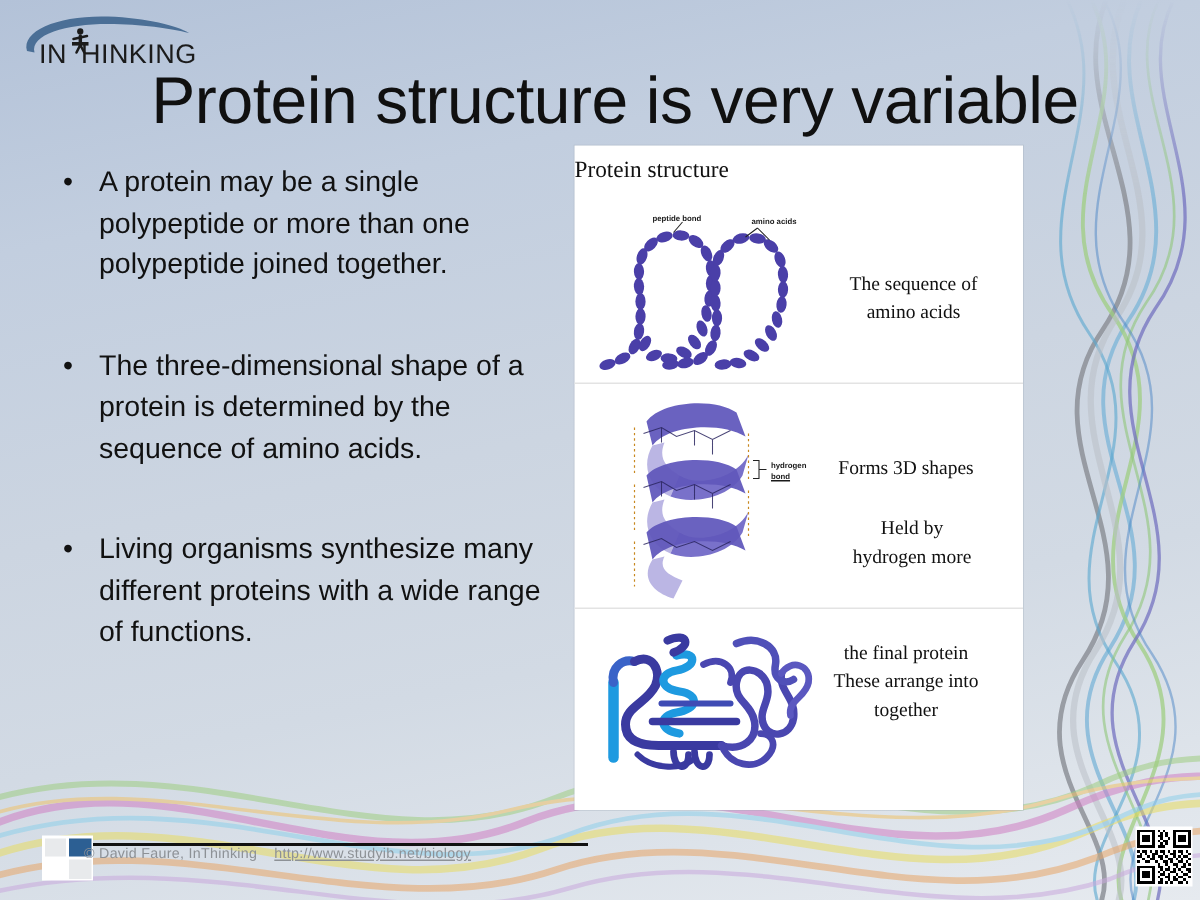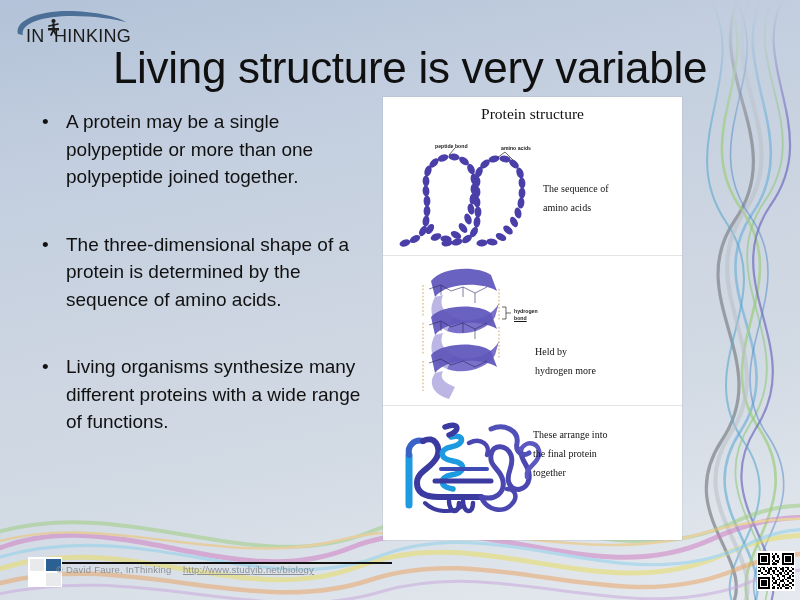--- a/index.html
+++ b/index.html
@@ -92,40 +92,40 @@
     width: 299px;
     height: 443px;
     background: #ffffff;
     box-shadow: 0 0 0 0.5px rgba(160,170,185,0.45);
   }
   .panel-title {
     position: absolute;
     top: 8px;
     left: 0;
     width: 100%;
-    text-align: center;
+    text-align: left;
     font-family: "Liberation Serif", serif;
     font-size: 15.5px;
     color: #111;
   }
   .panel-sep {
     position: absolute;
     left: 0;
     width: 100%;
     height: 1px;
     background: #e3e3e3;
   }
 
   .cap {
     position: absolute;
     font-family: "Liberation Serif", serif;
-    font-size: 10px;
+    font-size: 13px;
     line-height: 19px;
     color: #111;
-    text-align: left;
+    text-align: center;
   }
 
   .art { position: absolute; }
   .art svg { display: block; }
 
   .minilabel {
     position: absolute;
     font-family: "Liberation Sans", sans-serif;
     font-size: 5.2px;
     font-weight: bold;
@@ -237,21 +237,21 @@
       <g fill="#1b1b1b">
         <circle cx="43.5" cy="13" r="2.1"></circle>
         <rect x="42.4" y="15" width="2.3" height="8" rx="1"></rect>
         <path d="M39 18 L48 16" stroke="#1b1b1b" stroke-width="1.7" stroke-linecap="round" fill="none"></path>
         <path d="M43.5 22 L41 27 M43.5 22 L46.2 27" stroke="#1b1b1b" stroke-width="1.7" stroke-linecap="round" fill="none"></path>
       </g>
       <rect x="38" y="20" width="11" height="2.4" fill="#1b1b1b"></rect>
     </svg>
   </div>
 
-  <div class="title">Living structure is very variable</div>
+  <div class="title">Protein structure is very variable</div>
 
   <div class="bullets">
     <div class="bullet">
       <span class="dot">•</span>
       <span class="btext">A protein may be a single polypeptide or more than one polypeptide joined together.</span>
     </div>
     <div class="bullet">
       <span class="dot">•</span>
       <span class="btext">The three-dimensional shape of a protein is determined by the sequence of amino acids.</span>
     </div>
@@ -365,20 +365,23 @@
           <path d="M92 26 L92 58"></path>
           <path d="M92 64 L92 96"></path>
         </g>
 
         <path d="M95 44 L99 44 L99 56 L95 56 M99 50 L104 50" stroke="#222" stroke-width="0.7" fill="none"></path>
       </svg>
     </div>
     <span class="minilabel" style="left:131px; top:211px;">hydrogen</span>
     <span class="minilabel" style="left:131px; top:218px; text-decoration:underline;">bond</span>
 
+    <div class="cap" style="left:148px; top:205px; width:146px;">
+      <div>Forms 3D shapes</div>
+    </div>
     <div class="cap" style="left:152px; top:245px; width:146px;">
       <div>Held by</div>
       <div>hydrogen more</div>
     </div>
 
     <div class="art" style="left:12px; top:312px; width:152px; height:122px;">
       <svg width="152" height="122" viewBox="0 0 152 122" xmlns="http://www.w3.org/2000/svg">
         <g fill="none" stroke-linecap="round" stroke-linejoin="round">
 
           <path d="M14 46 L14 96" stroke="#1e9ae0" stroke-width="7"></path>
@@ -403,22 +406,22 @@
           <path d="M54 92 C54 104, 64 106, 64 94" stroke="#3a3aa0" stroke-width="4.5"></path>
           <path d="M68 92 C68 104, 78 106, 78 94" stroke="#3a3aa0" stroke-width="4.5"></path>
           <path d="M86 88 C92 102, 108 104, 116 96 C124 88, 120 80, 112 80" stroke="#4a47b0" stroke-width="4.5"></path>
           <path d="M30 94 C40 104, 58 104, 66 98" stroke="#3a3aa0" stroke-width="4"></path>
           <path d="M74 34 C86 28, 96 36, 92 46" stroke="#4a47b0" stroke-width="4.5"></path>
         </g>
       </svg>
     </div>
 
     <div class="cap" style="left:150px; top:328px; width:142px;">
+      <div>the final protein</div>
       <div>These arrange into</div>
-      <div>the final protein</div>
       <div>together</div>
     </div>
   </div>
 
   <div class="footer-rule"></div>
   <div class="footer-logo">
     <div class="fl-cell fl-a"></div>
     <div class="fl-cell fl-b"></div>
     <div class="fl-cell fl-c"></div>
     <div class="fl-cell fl-d"></div>

